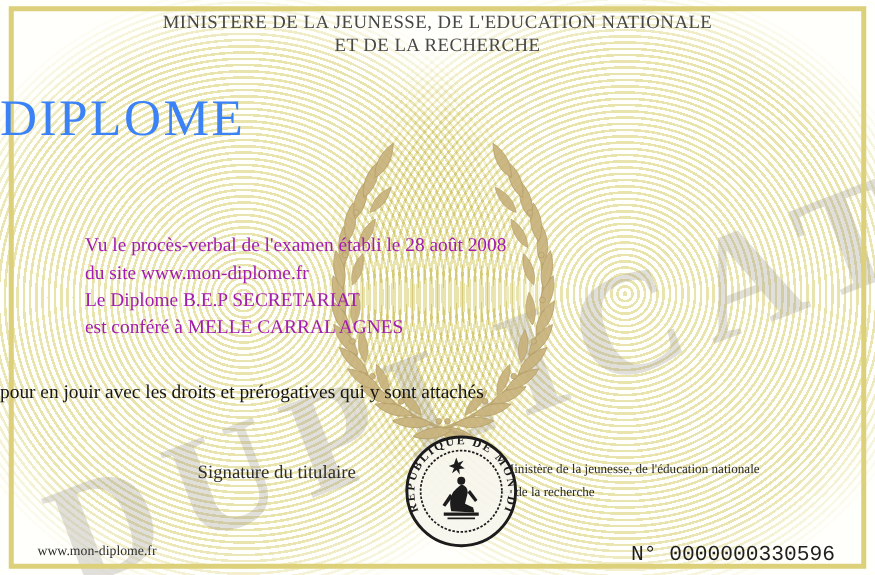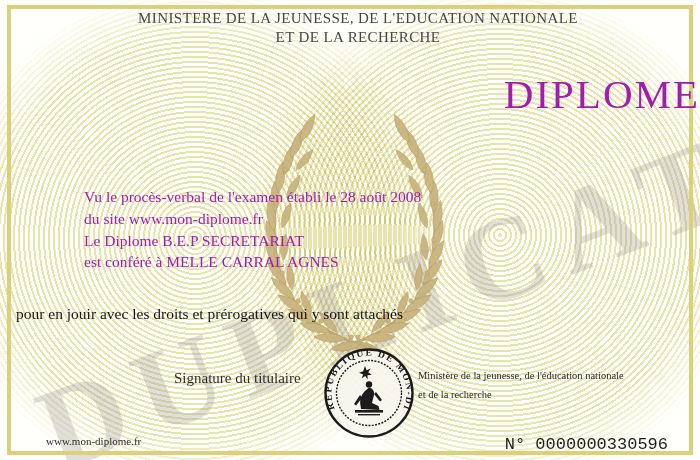--- a/index.html
+++ b/index.html
@@ -18,23 +18,23 @@
   .rings.left{left:-65px;top:-22px;}
   .rings.right{left:240px;top:-25px;}
   
   .duplicata{
     position:absolute;left:20px;top:238px;width:740px;height:130px;line-height:130px;
     text-align:center;font-size:118px;font-weight:bold;letter-spacing:16px;
     color:rgba(163,161,151,0.34);transform:rotate(-21deg);z-index:2;white-space:nowrap;
   }
   .wreath{position:absolute;left:212px;top:78px;width:285px;height:298px;z-index:3;opacity:.92;}
   .frame{position:absolute;left:7px;top:5px;right:7px;bottom:5px;border:4px solid #dcd07b;z-index:4;pointer-events:none;}
-  .txt{position:absolute;z-index:5;padding-left:16px;}
+  .txt{position:absolute;z-index:5;}
   .header{left:0;right:0;top:9px;text-align:center;font-size:15px;line-height:19px;color:#474747;letter-spacing:.4px;}
-  .title{left:0;right:0;top:72px;text-align:right;color:#a21caf;}
+  .title{left:0;right:0;top:72px;text-align:left;color:#3b82f6;}
   .title .t1{font-size:41px;line-height:44px;letter-spacing:2px;}
   .title .t2{font-size:39px;line-height:42px;letter-spacing:1px;}
   .body-block{left:68px;top:186px;font-size:15.5px;line-height:21.8px;color:#a21caf;}
   .closing{left:0;right:0;top:305px;font-size:15.5px;color:#161616;}
   .sig-label{left:158px;top:370px;font-size:15px;color:#2e2e2e;}
   .ministry{left:402px;top:366px;font-size:10.5px;line-height:19px;color:#2b2b2b;}
   .site{left:30px;top:435px;font-size:11px;color:#2e2e2e;}
   .serial{right:32px;top:435px;font-size:17px;color:#1f1f1f;font-family:Liberation Mono, monospace;}
   .seal{position:absolute;left:322px;top:346px;width:94px;height:94px;z-index:6;}
 </style>

